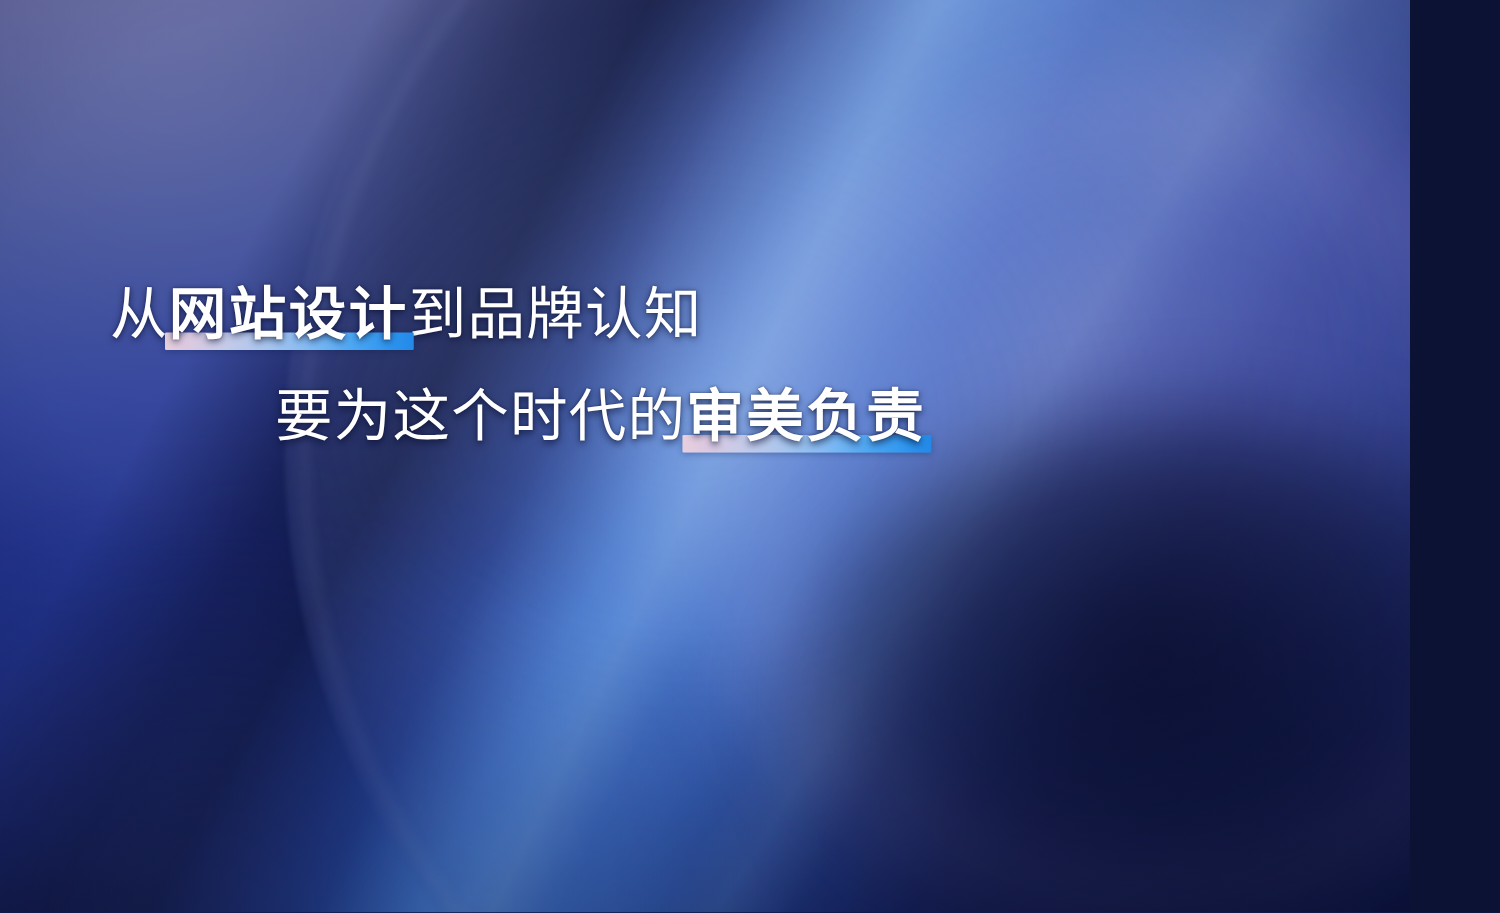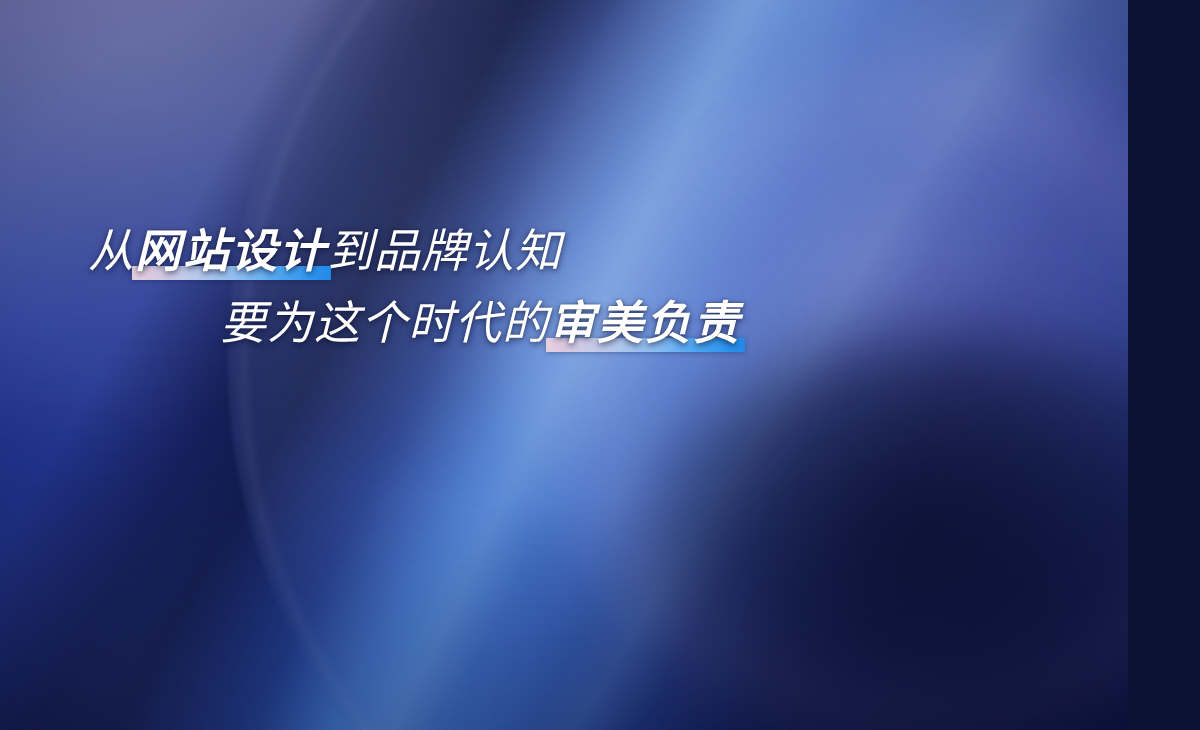--- a/index.html
+++ b/index.html
@@ -12,21 +12,20 @@
     font-family: "Liberation Sans", "DejaVu Sans", sans-serif;
   }
 
   .banner {
     position: relative;
     width: 1128px;
     height: 730px;
     overflow: hidden;
     background: #17246b;
     isolation: isolate;
-    font-style: italic;
   }
 
   
   .bg-layer {
     position: absolute;
     inset: 0;
     pointer-events: none;
   }
 
   
@@ -240,21 +239,21 @@
     line-height: 1;
     font-size: 46px;
     letter-spacing: 1px;
     text-shadow:
       0 2px 6px rgba(4,10,42,0.66),
       0 0 2px rgba(4,10,42,0.42);
     pointer-events: auto;
   }
 
   .line-1 { left: 88px;  top: 228px; }
-  .line-2 { left: 220px; top: 300px; }
+  .line-2 { left: 220px; top: 310px; }
   .line-3 { left: 88px;  top: 392px; }
 
   .t-normal {
     font-weight: 400;
   }
 
   
   .t-mark {
     position: relative;
     font-weight: 700;

